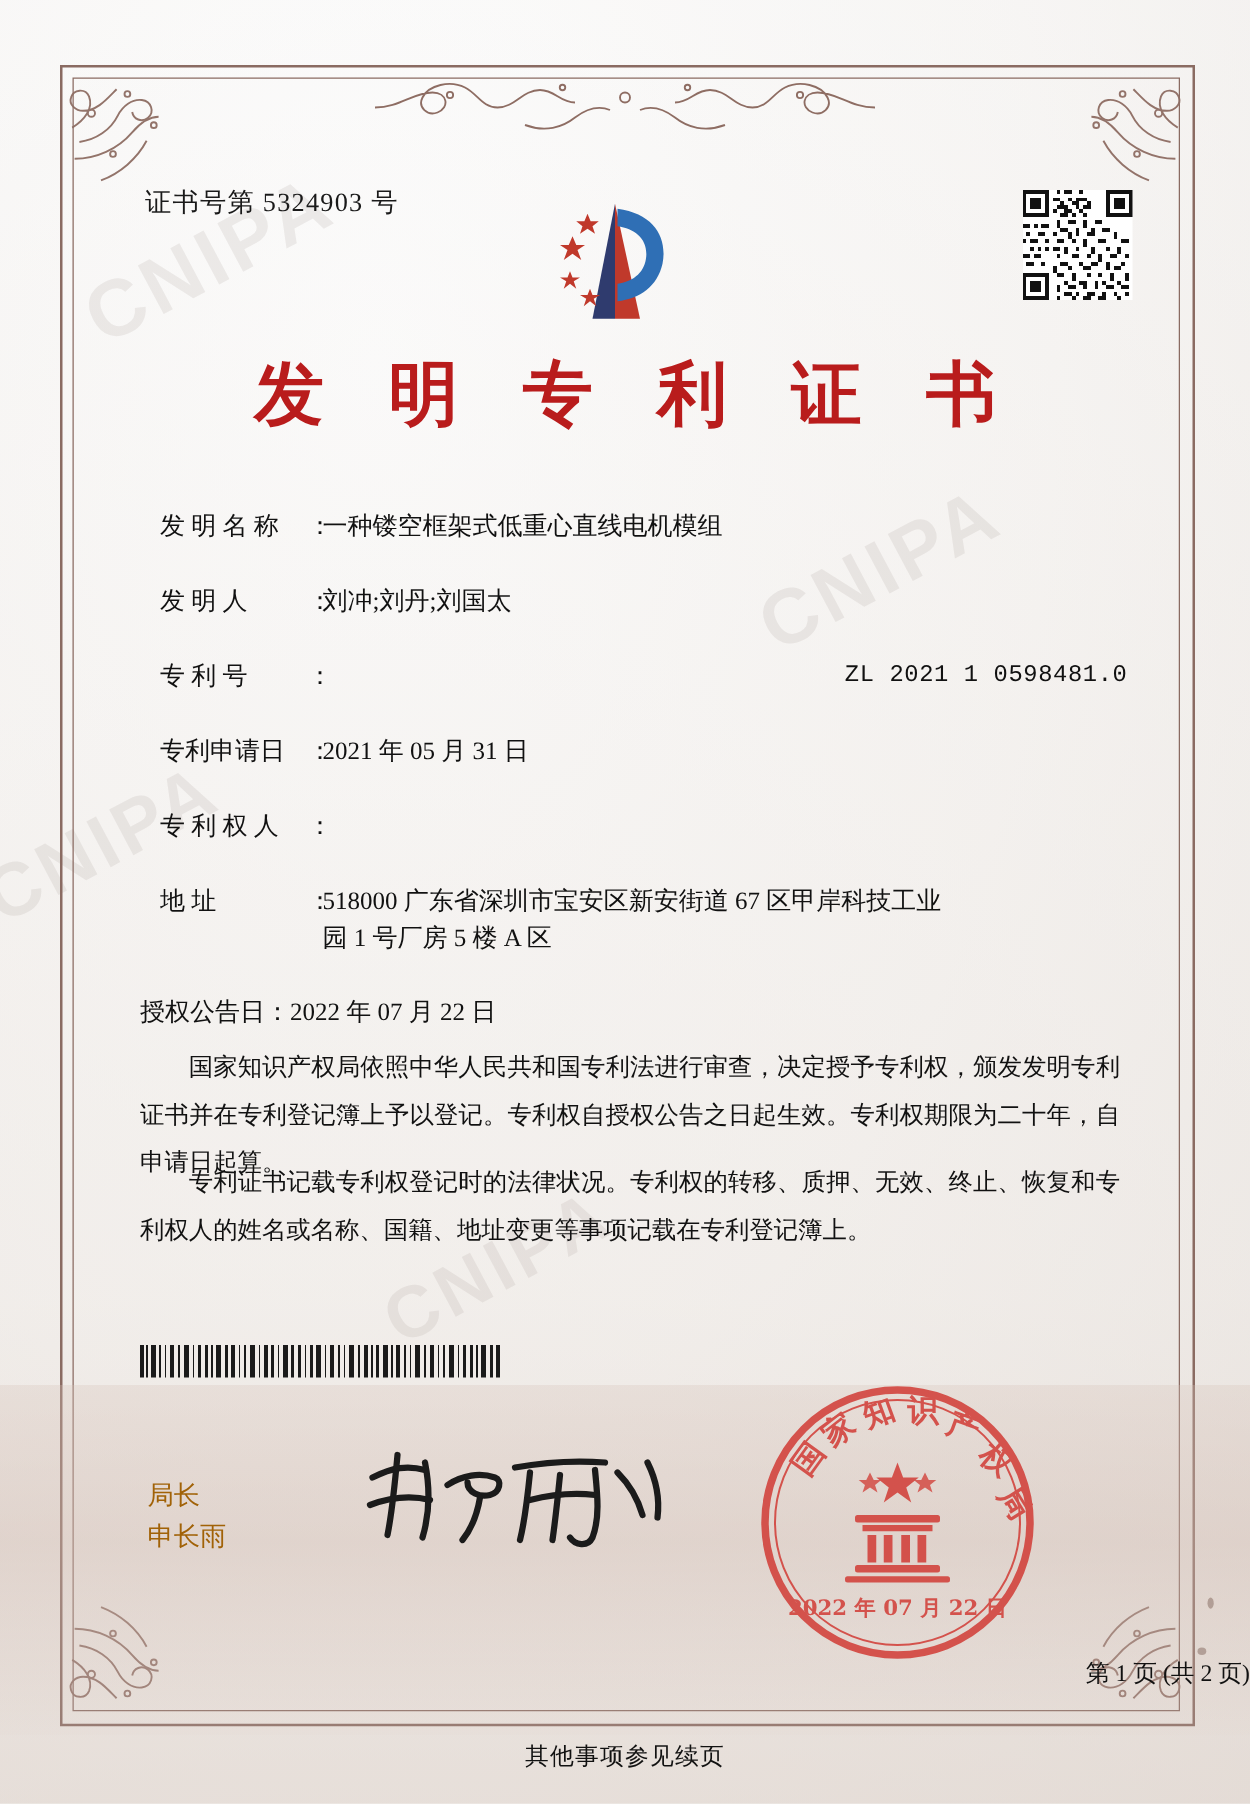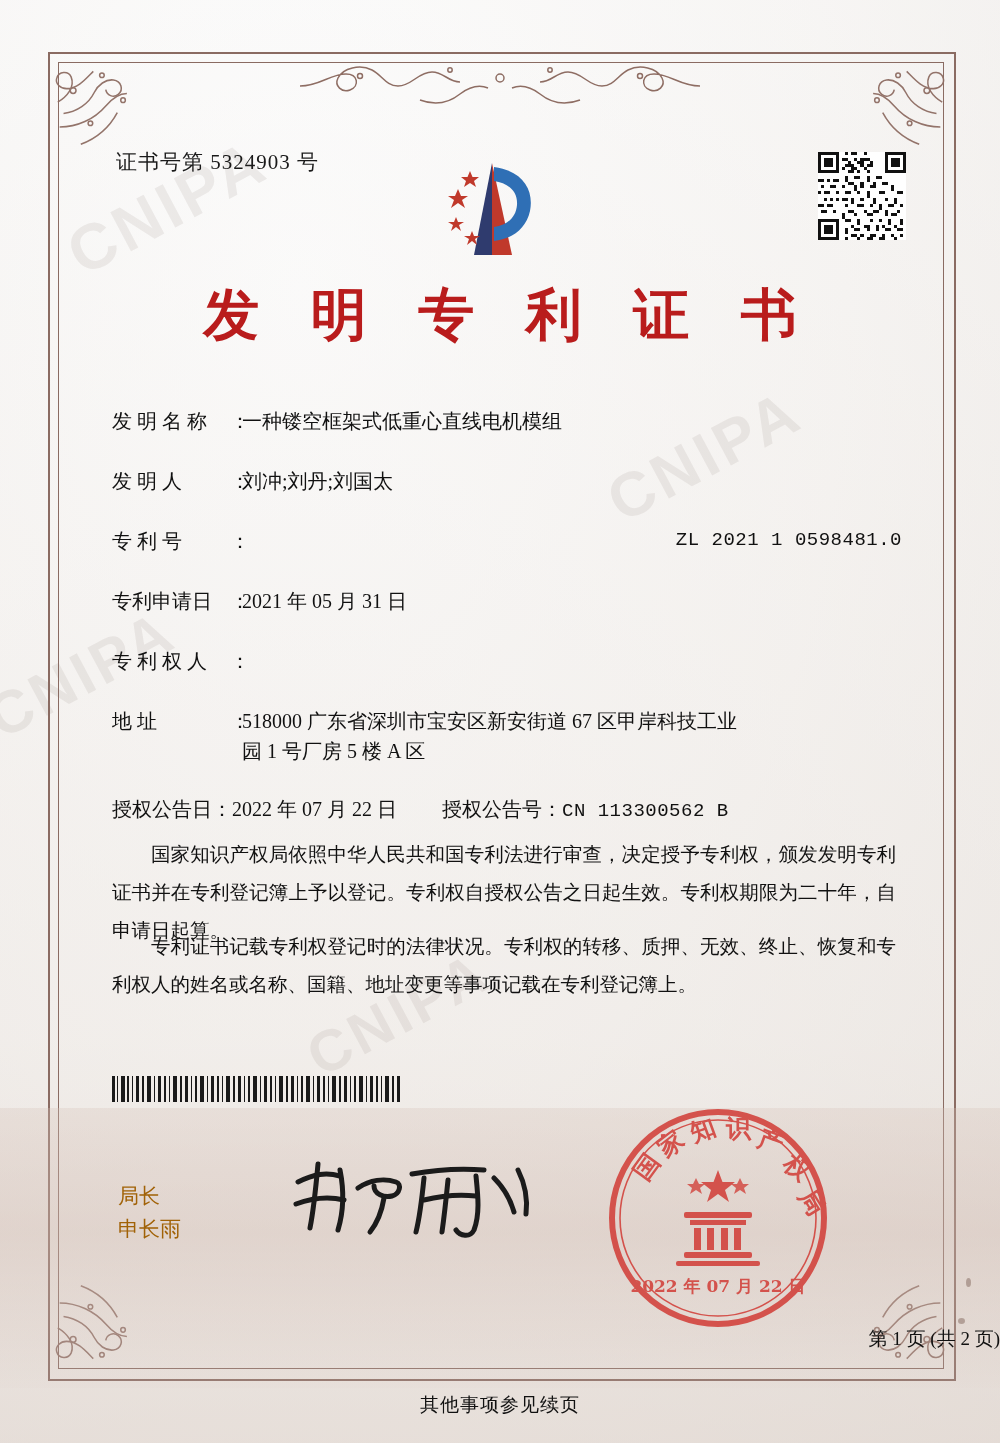--- a/index.html
+++ b/index.html
@@ -70,34 +70,34 @@
   .qr svg{display:block;width:100%;height:100%;}
 
   .title{
     position:absolute;left:0;right:0;top:278px;text-align:center;
     font-size:56px;letter-spacing:16px;color:#b91c1c;
     font-family:"DejaVu Serif", serif;font-weight:700;
     text-indent:16px;
   }
 
   .fields{position:absolute;left:112px;top:406px;width:790px;}
-  .row{display:flex;margin-bottom:30px;font-size:20px;color:#111;line-height:1.5;}
+  .row{display:flex;margin-bottom:30px;font-size:20px;color:#111;line-height:1.5;margin-left:16px;}
   .lbl{width:118px;flex:none;letter-spacing:0;white-space:nowrap;}
   .colon{width:12px;flex:none;}
   .val{flex:1;}
   .mono{font-family:"Liberation Mono", monospace;font-size:19px;letter-spacing:.5px;text-align:right;}
   .val .l2{display:block;}
 
   .row-pub{display:flex;font-size:20px;color:#111;margin-bottom:6px;}
   .pub-left{width:330px;}
   .pub-right{flex:1;}
 
   .para{
     position:absolute;left:112px;width:784px;font-size:19.5px;color:#111;
-    line-height:1.95;text-align:justify;
+    line-height:1.95;text-align:justify;font-family:Liberation Mono, monospace;
   }
   .p1{top:836px;}
   .p2{top:928px;}
   .indent{text-indent:2em;display:block;}
 
   
   .barcode{position:absolute;left:112px;top:1076px;width:288px;height:26px;}
   .barcode svg{display:block;width:100%;height:100%;}
 
   .sign-label{
@@ -374,23 +374,20 @@
     <span class="val">
       <span class="l2">518000 广东省深圳市宝安区新安街道 67 区甲岸科技工业</span>
       <span class="l2">园 1 号厂房 5 楼 A 区</span>
     </span>
   </div>
 
   <div class="row-pub">
     <span class="pub-left">
       <span>授权公告日</span>：<span>2022 年 07 月 22 日</span>
     </span>
-    <span class="pub-right">
-      <span>授权公告号</span>：<span class="mono">CN 113300562 B</span>
-    </span>
   </div>
 
 </div>
 
 <div class="para p1">
   <span class="indent">国家知识产权局依照中华人民共和国专利法进行审查，决定授予专利权，颁发发明专利证书并在专利登记簿上予以登记。专利权自授权公告之日起生效。专利权期限为二十年，自申请日起算。</span>
 </div>
 <div class="para p2">
   <span class="indent">专利证书记载专利权登记时的法律状况。专利权的转移、质押、无效、终止、恢复和专利权人的姓名或名称、国籍、地址变更等事项记载在专利登记簿上。</span>
 </div>

